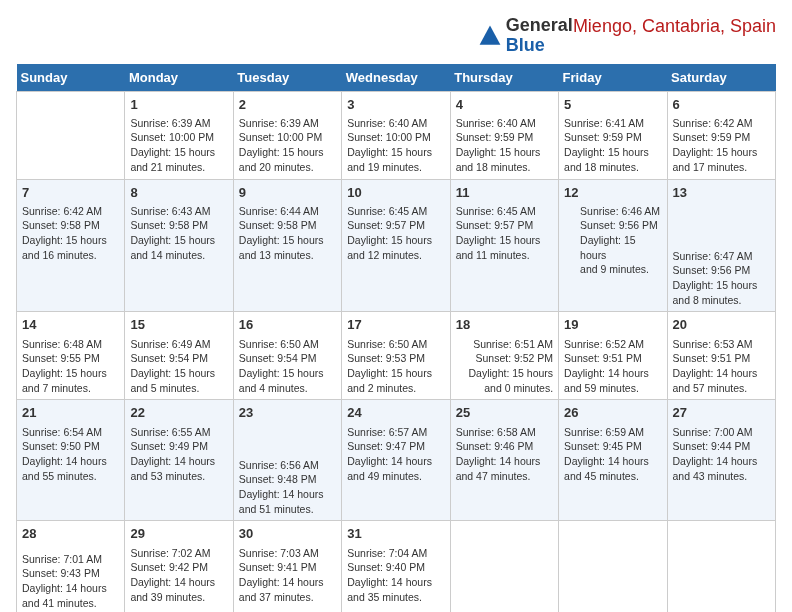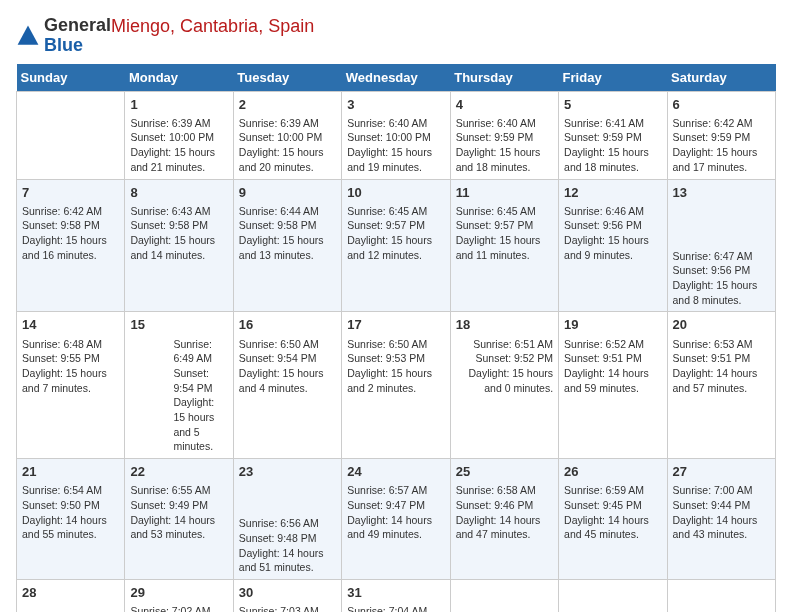--- a/index.html
+++ b/index.html
@@ -5,21 +5,21 @@
     * { box-sizing: border-box; margin: 0; padding: 0; }
     body {
       font-family: Arial, sans-serif;
       background: #fff;
       width: 792px;
       min-height: 612px;
       padding: 16px;
     }
     .header-area {
       display: flex;
-      justify-content: flex-start;
+      justify-content: flex-end;
       align-items: flex-start;
       margin-bottom: 8px;
     }
     .logo {
       display: flex;
       align-items: center;
       gap: 4px;
     }
     .logo-text {
       font-size: 18px;
@@ -193,21 +193,21 @@
         </td>
         <td>
           <span class="day-number">11</span>
           <div class="day-info" style="white-space: pre-line;">Sunrise: 6:45 AM
 Sunset: 9:57 PM
 Daylight: 15 hours
 and 11 minutes.</div>
         </td>
         <td>
           <span class="day-number">12</span>
-          <div class="day-info" style="white-space: pre-line;">Sunrise: 6:46 AM
+          <div class="day-info" style="white-space: pre-line; margin-left: 16px;">Sunrise: 6:46 AM
 Sunset: 9:56 PM
 Daylight: 15 hours
 and 9 minutes.</div>
         </td>
         <td>
           <span class="day-number">13</span>
           <div class="day-info" style="white-space: pre-line; margin-top: 47px;">Sunrise: 6:47 AM
 Sunset: 9:56 PM
 Daylight: 15 hours
 and 8 minutes.</div>
@@ -216,21 +216,21 @@
       <tr>
         <td>
           <span class="day-number">14</span>
           <div class="day-info" style="white-space: pre-line;">Sunrise: 6:48 AM
 Sunset: 9:55 PM
 Daylight: 15 hours
 and 7 minutes.</div>
         </td>
         <td>
           <span class="day-number">15</span>
-          <div class="day-info" style="white-space: pre-line; margin-left: 43px;">Sunrise: 6:49 AM
+          <div class="day-info" style="white-space: pre-line;">Sunrise: 6:49 AM
 Sunset: 9:54 PM
 Daylight: 15 hours
 and 5 minutes.</div>
         </td>
         <td>
           <span class="day-number">16</span>
           <div class="day-info" style="white-space: pre-line;">Sunrise: 6:50 AM
 Sunset: 9:54 PM
 Daylight: 15 hours
 and 4 minutes.</div>

